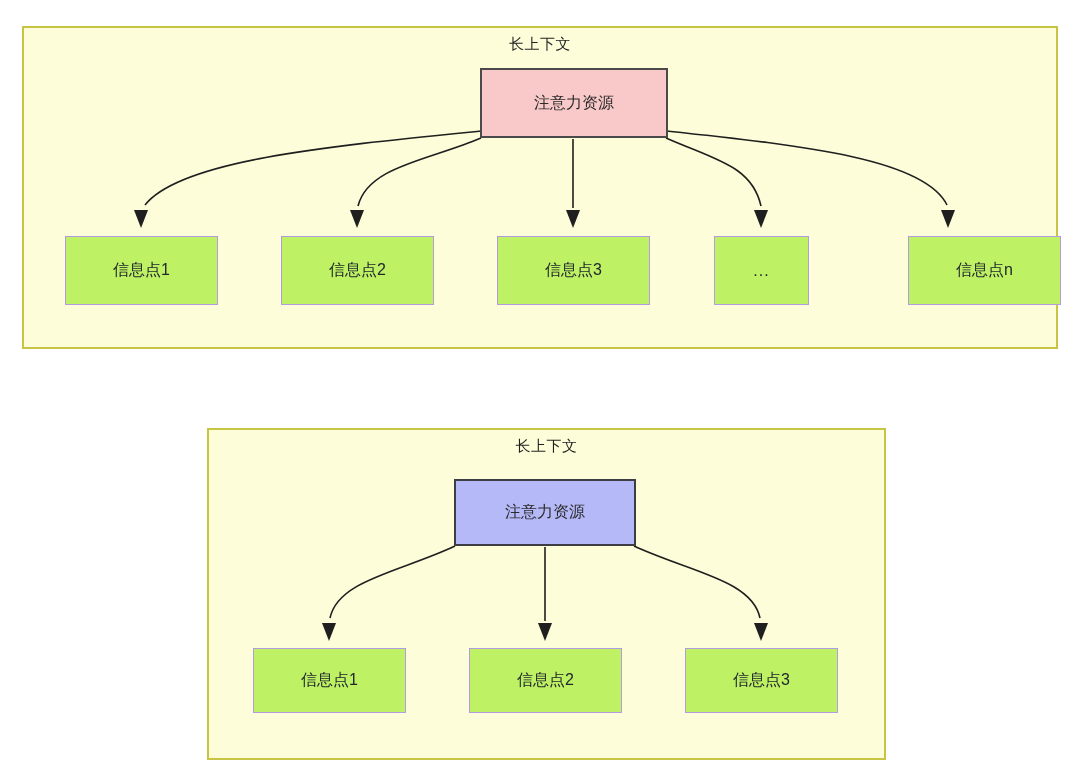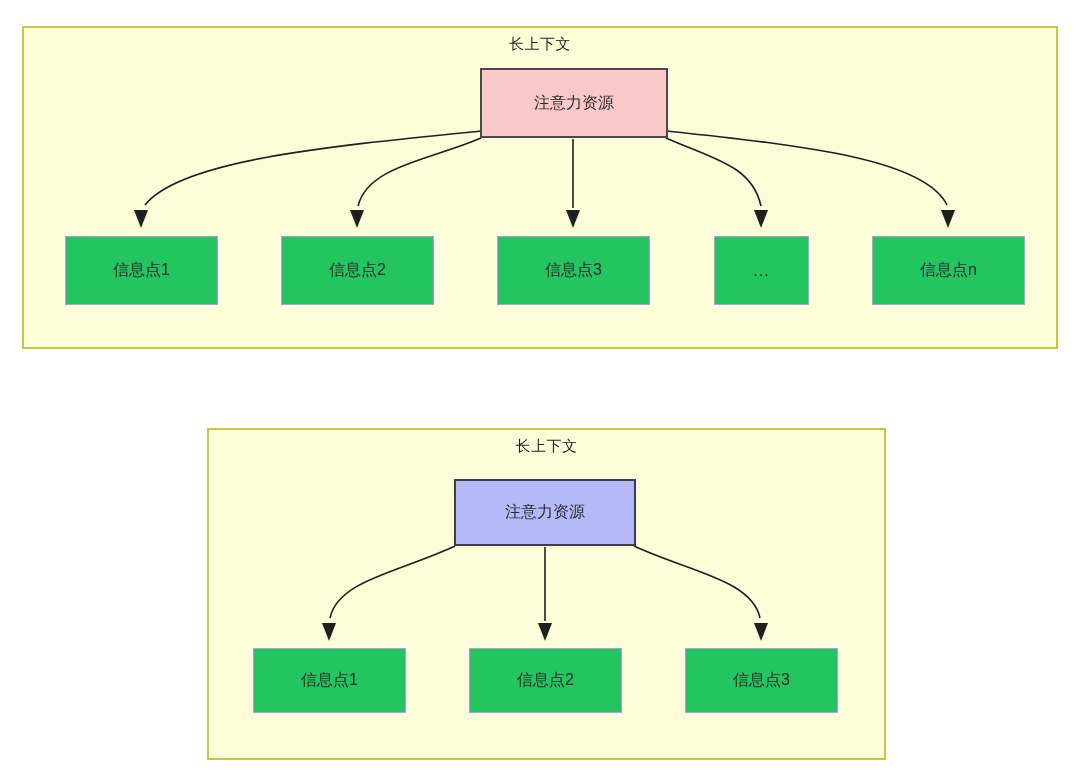--- a/index.html
+++ b/index.html
@@ -62,21 +62,21 @@
     background: #F9C9C9;
     border: 2px solid #4A4A4A;
     color: #2b2b2b;
   }
   .node-attention-blue {
     background: #B5B9F7;
     border: 2px solid #3D3D46;
     color: #2b2b2b;
   }
   .node-info {
-    background: #22c55e;
+    background: #bef264;
     border: 1.5px solid #B49AE0;
     color: #22272e;
   }
   .node-info.dots {
     font-size: 16px;
     letter-spacing: 1px;
   }
   svg.edges {
     position: absolute;
     left: 0;
@@ -154,21 +154,21 @@
   <div class="node node-attention-pink" style="left:480px; top:68px; width:188px; height:70px;">注意力资源</div>
 
   <div class="node node-info" style="left:65px; top:236px; width:153px; height:69px;">信息点1</div>
 
   <div class="node node-info" style="left:281px; top:236px; width:153px; height:69px;">信息点2</div>
 
   <div class="node node-info" style="left:497px; top:236px; width:153px; height:69px;">信息点3</div>
 
   <div class="node node-info dots" style="left:714px; top:236px; width:95px; height:69px;">...</div>
 
-  <div class="node node-info" style="left:872px; top:236px; width:153px; height:69px;">信息点n</div>
+  <div class="node node-info" style="left:908px; top:236px; width:153px; height:69px;">信息点n</div>
 
   <div class="node node-attention-blue" style="left:454px; top:479px; width:182px; height:67px;">注意力资源</div>
 
   <div class="node node-info" style="left:253px; top:648px; width:153px; height:65px;">信息点1</div>
 
   <div class="node node-info" style="left:469px; top:648px; width:153px; height:65px;">信息点2</div>
 
   <div class="node node-info" style="left:685px; top:648px; width:153px; height:65px;">信息点3</div>
 
 </div>

